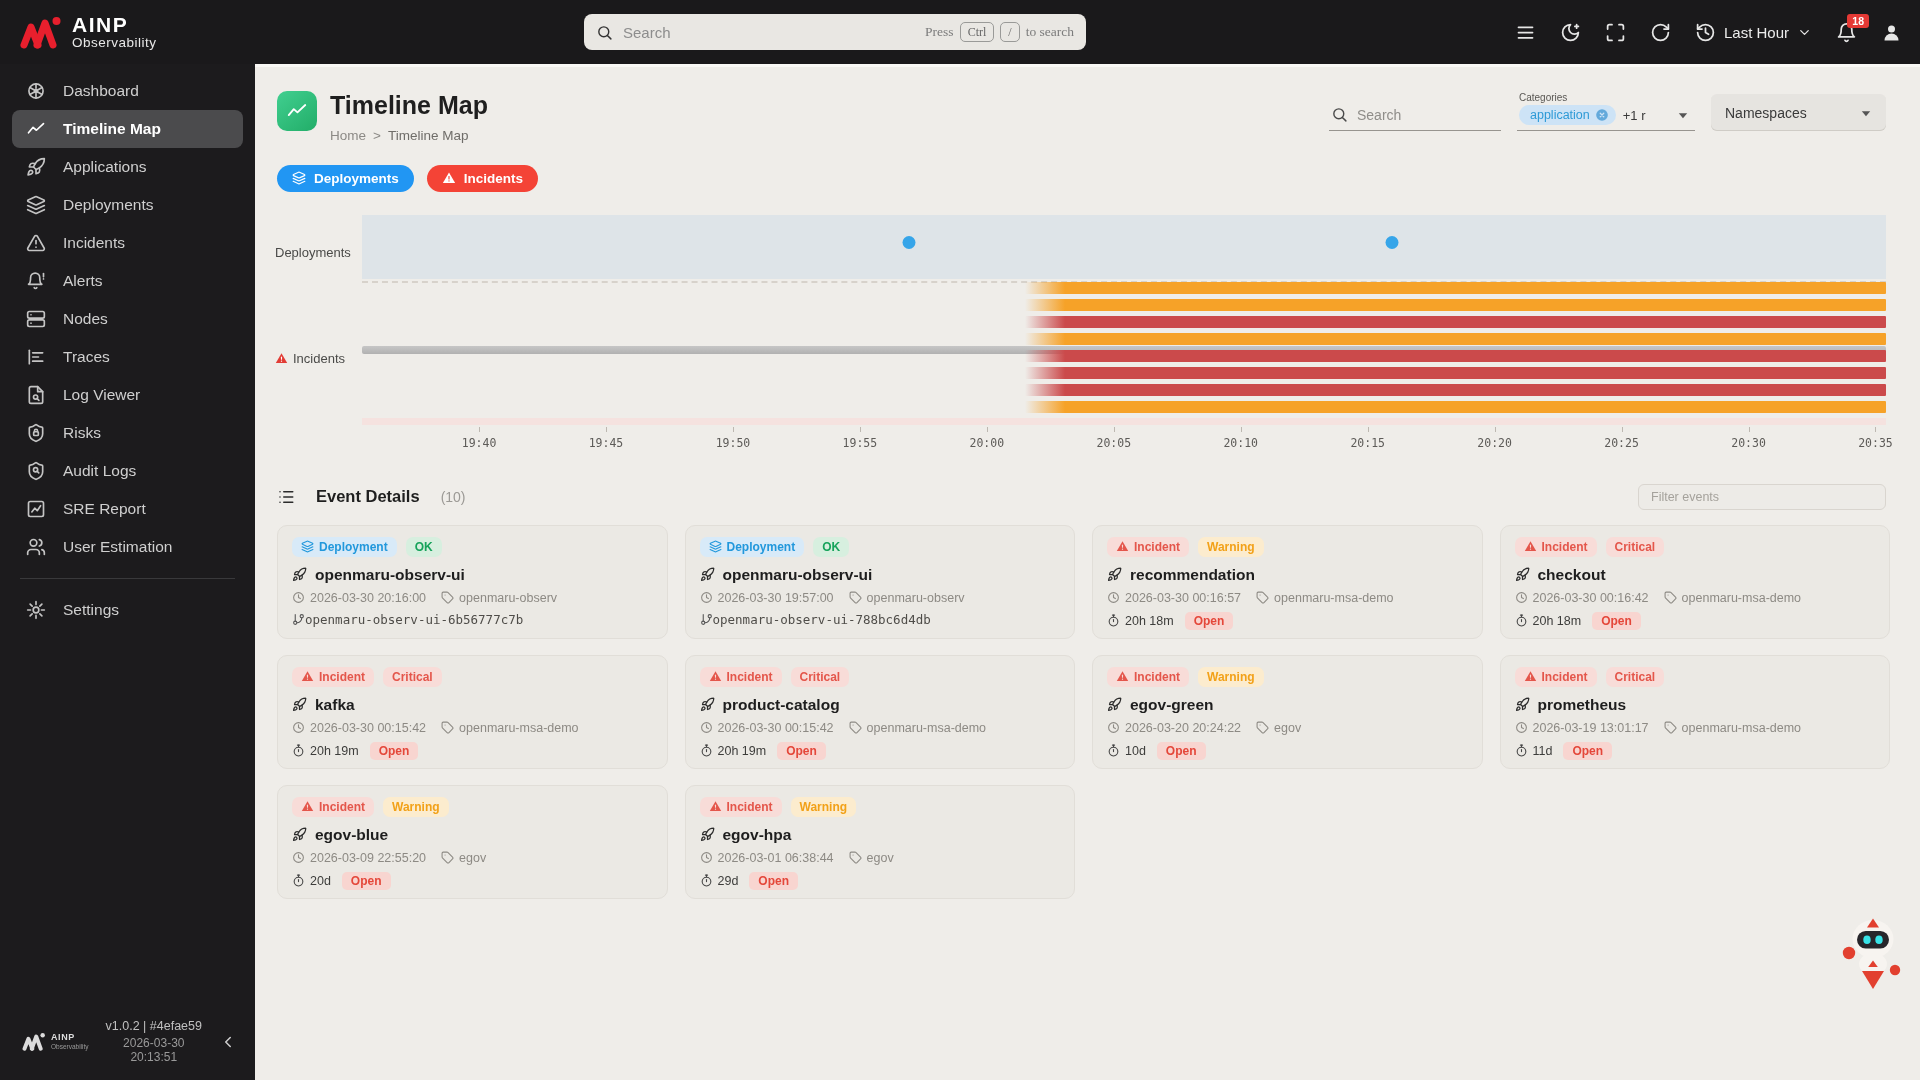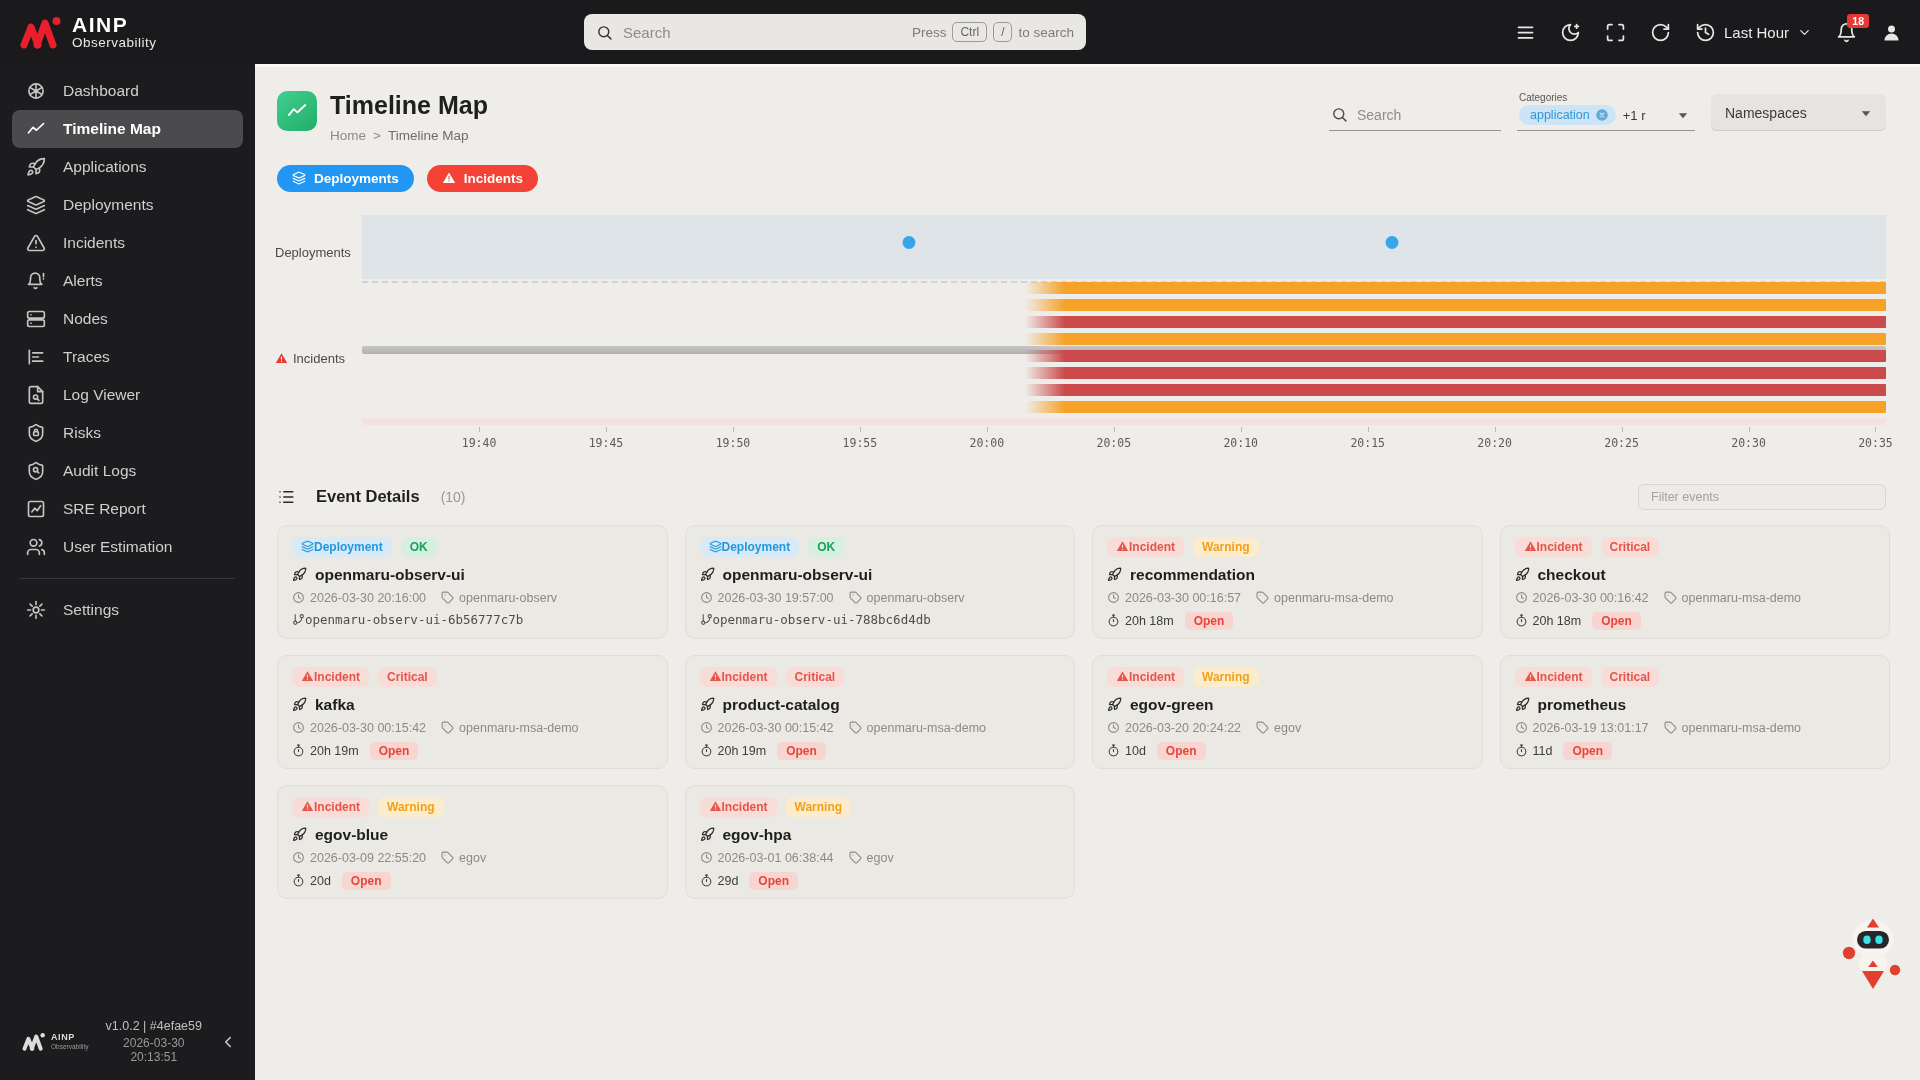--- a/index.html
+++ b/index.html
@@ -11,21 +11,21 @@
   
   .app-header { position: fixed; top: 0; left: 0; right: 0; height: 64px; background: #1a191b; display: flex; align-items: center; z-index: 20; }
   .logo-block { display: flex; align-items: center; gap: 10px; padding-left: 20px; width: 255px; }
   .logo-mark { width: 42px; height: 34px; }
   .logo-text .lt1 { color: #fff; font-size: 21px; font-weight: 700; letter-spacing: 1.5px; line-height: 1; }
   .logo-text .lt2 { color: #e8e8e8; font-size: 13.5px; font-weight: 300; letter-spacing: .5px; line-height: 1.15; }
   .header-search { position: absolute; left: 584px; top: 14px; width: 502px; height: 36px; background: #e9e7e3; border-radius: 8px; display: flex; align-items: center; gap: 10px; padding: 0 12px; }
   .header-search .i { width: 17px; height: 17px; color: #333; }
   .hs-placeholder { flex: 1; border: 0; background: transparent; outline: none; font-size: 15px; color: #555; font-family: inherit; }
   .hs-placeholder::placeholder { color: #8d8d8d; }
-  .hs-hint { display: flex; align-items: center; gap: 6px; color: #7c7c7c; font-size: 13.5px; white-space: nowrap; }
+  .hs-hint { display: flex; align-items: center; gap: 6px; color: #7c7c7c; font-size: 13.5px; white-space: nowrap; font-family: Liberation Serif, serif; }
   .kbd { border: 1px solid #9a9a98; border-radius: 5px; padding: 1px 7px; font-size: 12px; color: #666; line-height: 16px; }
   .header-actions { position: absolute; right: 18px; top: 0; height: 64px; display: flex; align-items: center; gap: 24px; color: #e6e6e6; }
   .ha-btn { display: flex; align-items: center; gap: 8px; color: #e6e6e6; cursor: pointer; position: relative; }
   .ha-btn .i { width: 21px; height: 21px; }
   .ha-btn .i.sm { width: 15px; height: 15px; }
   .time-range-label { font-size: 15px; color: #ececec; }
   .badge { position: absolute; top: -8px; right: -12px; background: #e53935; color: #fff; border-radius: 3px; font-size: 10.5px; font-weight: 700; padding: 2px 5px; line-height: 1; }
 
   
   .sidebar { position: fixed; left: 0; top: 64px; bottom: 0; width: 255px; background: #1c1b1d; display: flex; flex-direction: column; padding-top: 8px; z-index: 15; }
@@ -96,21 +96,21 @@
   .events-head { display: flex; align-items: center; gap: 21px; margin: 27px 34px 0 22px; }
   .events-head .i { width: 18px; height: 18px; color: #2b2b2b; }
   .events-title { font-size: 16.5px; font-weight: 700; color: #1f1f1f; }
   .events-count { font-size: 14px; color: #9b9995; }
   .filter-input { margin-left: auto; width: 248px; height: 26px; background: #edebe7; border: 1px solid #d9d5cf; border-radius: 6px; padding: 0 12px; font-size: 12.5px; color: #b91c1c; font-family: inherit; outline: none; }
   .filter-input::placeholder { color: #a5a29c; }
 
   .cards-grid { display: grid; grid-template-columns: repeat(4, 1fr); grid-auto-rows: 114px; gap: 16px 17px; margin: 15px 30px 0 22px; }
   .card { background: #ebe9e4; border: 1px solid #e1ded8; border-radius: 10px; padding: 11px 14px; cursor: pointer; }
   .badges { display: flex; gap: 9px; }
-  .pill { border-radius: 7px; padding: 3px 9px; font-size: 12px; font-weight: 700; display: inline-flex; align-items: center; }
+  .pill { border-radius: 7px; padding: 3px 9px; font-size: 12px; font-weight: 700; display: inline-flex; align-items: center; gap: 5px; }
   .pill .i { width: 13px; height: 13px; }
   .pill.type-deployment { background: #d8eaf8; color: #2298dc; }
   .pill.type-incident { background: #f8dcd8; color: #e4564b; --tri-mark: #f8dcd8; }
   .pill.sev-ok { background: #d7efdf; color: #17a35b; }
   .pill.sev-warning { background: #fcecce; color: #f2a118; }
   .pill.sev-critical { background: #f8dcd8; color: #e4564b; }
   .card-title { display: flex; align-items: center; gap: 8px; margin-top: 9px; font-size: 15.5px; font-weight: 700; color: #1e1e1e; }
   .card-title .i { width: 15px; height: 15px; color: #2b2b2b; }
   .meta-row { display: flex; align-items: center; gap: 15px; margin-top: 7px; font-size: 12.5px; color: #8d8a84; }
   .meta { display: inline-flex; align-items: center; gap: 5px; }

